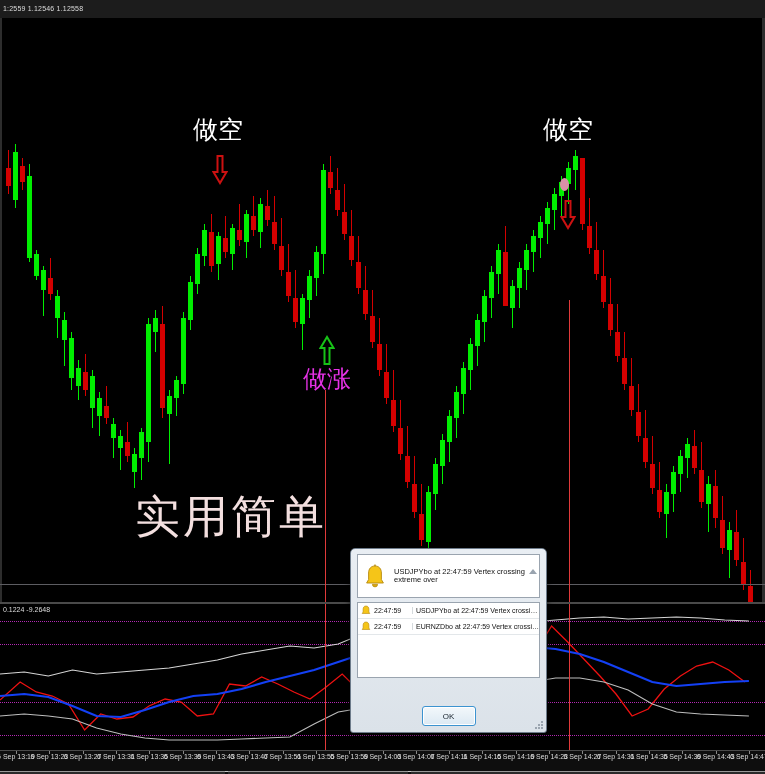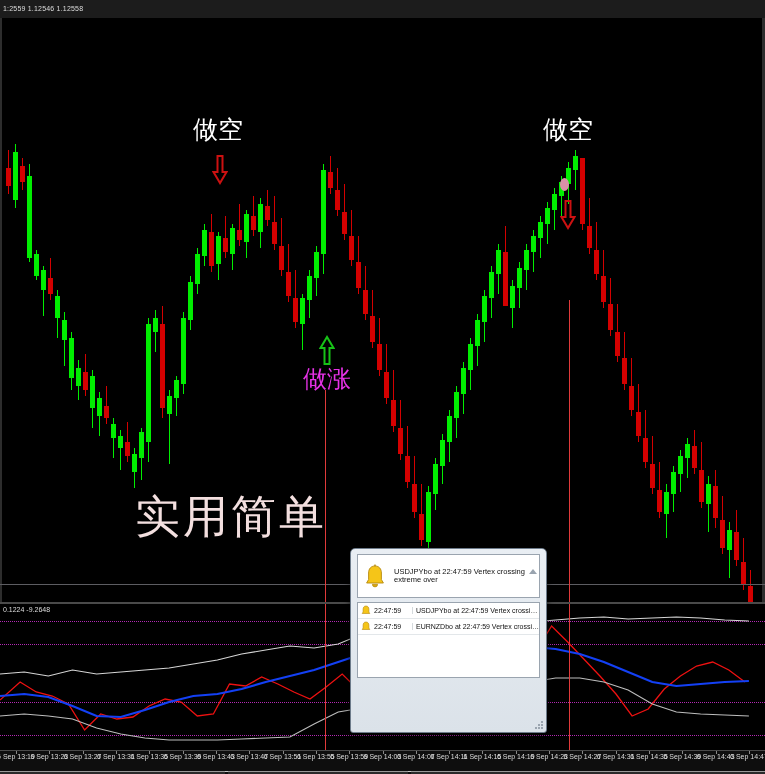--- a/index.html
+++ b/index.html
@@ -677,20 +677,23 @@
           <div class="alert-row">
             <svg class="bell-small" viewBox="0 0 10 11">
               <path d="M5 1 C3.1 1 2.1 2.4 2.1 4.2 L2.1 7 L1.2 8.5 L8.8 8.5 L7.9 7 L7.9 4.2 C7.9 2.4 6.9 1 5 1 Z" fill="#f5c518" stroke="#b5880c" stroke-width="0.6"></path>
             </svg>
             <div class="alert-time">22:47:59</div>
             <div class="alert-msg">EURNZDbo at 22:47:59 Vertex crossing oversold</div>
           </div>
         </div>
     </div>
 
+    <div class="dlg-footer">
+      <div class="ok-btn">OK</div>
+    </div>
     <svg class="dlg-resize" viewBox="0 0 10 10">
       <g fill="#9aa4af">
         <rect x="7" y="7" width="2" height="2"></rect>
         <rect x="4" y="7" width="2" height="2"></rect>
         <rect x="7" y="4" width="2" height="2"></rect>
         <rect x="1" y="7" width="2" height="2"></rect>
         <rect x="7" y="1" width="2" height="2"></rect>
         <rect x="4" y="4" width="2" height="2"></rect>
       </g>
     </svg>

